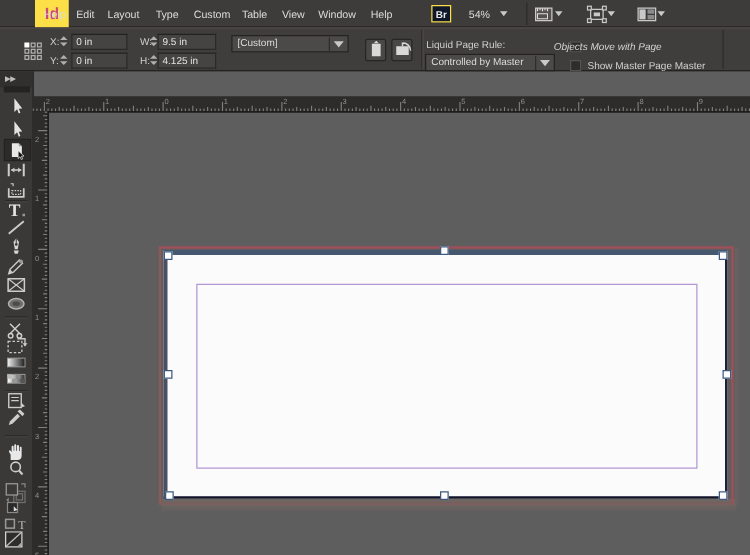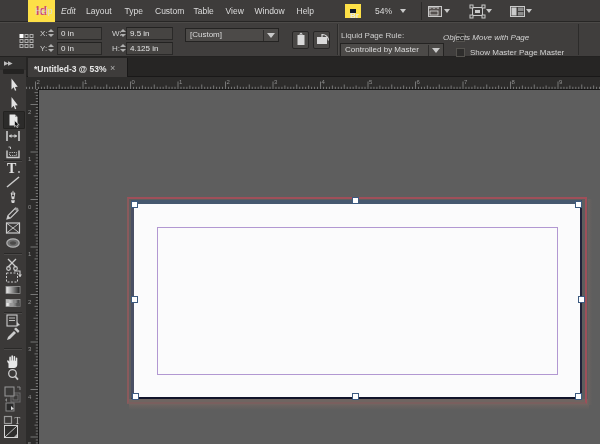--- a/index.html
+++ b/index.html
@@ -9,29 +9,29 @@
 .m { position:absolute; top:6px; font-size:8.5px; color:#dcdcdc; }
 </style></head>
 <body>
 <div id="root">
 
 <div style="position:absolute;left:38px;top:89px;width:562px;height:355px;background:#5e5e5e;"></div>
 
 <div style="position:absolute;left:0;top:0;width:600px;height:22px;background:#3e3c3b;border-bottom:1px solid #272625;box-sizing:border-box;">
   <div style="position:absolute;left:0;top:0;width:27px;height:22px;background:#fde047;color:#cf4a72;font-weight:bold;font-size:13px;text-align:center;line-height:21px;margin-left:28px;">Id</div>
   <span class="m" style="left:35px;">Help</span>
-  <span class="m" style="left:61px;font-style:italic;">Edit</span>
+  <span class="m" style="left:61px;">Edit</span>
   <span class="m" style="left:86px;">Layout</span>
   <span class="m" style="left:124.5px;text-align:right;">Type</span>
   <span class="m" style="left:155px;">Custom</span>
   <span class="m" style="left:193.5px;">Table</span>
   <span class="m" style="left:225.5px;">View</span>
   <span class="m" style="left:254.5px;">Window</span>
   <span class="m" style="left:296.5px;">Help</span>
-  <div style="position:absolute;left:345px;top:4px;width:16px;height:14px;background:#0f172a;border:5px solid #fde047;color:#e8e8e8;font-size:8px;font-weight:bold;text-align:center;line-height:13px;box-sizing:border-box;">Br</div>
+  <div style="position:absolute;left:345px;top:4px;width:16px;height:14px;background:#0f172a;border:1px solid #fde047;color:#e8e8e8;font-size:8px;font-weight:bold;text-align:center;line-height:13px;box-sizing:border-box;">Br</div>
   <span style="position:absolute;left:375px;top:6px;font-size:8.5px;color:#dcdcdc;">54%</span>
   <div style="position:absolute;left:400px;top:9px;width:0;height:0;border-left:3.5px solid transparent;border-right:3.5px solid transparent;border-top:4px solid #c9c9c9;"></div>
   <div style="position:absolute;left:421px;top:2px;width:1px;height:18px;background:#2b2a29;"></div>
   <div style="position:absolute;left:427px;top:4px;width:17px;height:15px;"><svg width="17" height="15" viewBox="0 0 17 15">
           <rect x="1.5" y="2.5" width="13" height="10" fill="#55504e" stroke="#c9c9c9" stroke-width="1"></rect>
           <line x1="3" y1="2.5" x2="3" y2="5" stroke="#ddd" stroke-width="1"></line>
           <line x1="5" y1="2.5" x2="5" y2="4.2" stroke="#ddd" stroke-width="1"></line>
           <line x1="7" y1="2.5" x2="7" y2="5" stroke="#ddd" stroke-width="1"></line>
           <line x1="9" y1="2.5" x2="9" y2="4.2" stroke="#ddd" stroke-width="1"></line>
           <line x1="11" y1="2.5" x2="11" y2="5" stroke="#ddd" stroke-width="1"></line>
@@ -99,26 +99,20 @@
   <div style="position:absolute;left:338px;top:2px;width:1px;height:31px;background:#4c4a48;"></div>
   <span style="position:absolute;left:341px;top:9px;font-size:8px;color:#cfcfcf;">Liquid Page Rule:</span>
   <div style="position:absolute;left:340px;top:21px;width:104px;height:14px;background:#4c4a48;border:1px solid #242322;box-sizing:border-box;color:#dcdcdc;font-size:8px;line-height:12px;padding-left:4px;">Controlled by Master<div style="position:absolute;right:3px;top:4px;width:0;height:0;border-left:4px solid transparent;border-right:4px solid transparent;border-top:5px solid #c9c9c9;"></div><div style="position:absolute;right:14px;top:1px;width:1px;height:11px;background:#2e2d2c;"></div></div>
   <div style="position:absolute;left:456px;top:11px;width:9px;height:9px;background:#2e2d2c;border:1px solid #55534f;box-sizing:border-box;"></div>
       <span style="position:absolute;left:443px;top:11px;font-size:8px;color:#d2d2d2;white-space:nowrap;font-style:italic;">Objects Move with Page</span>
   <div style="position:absolute;left:456px;top:26px;width:9px;height:9px;background:#2e2d2c;border:1px solid #55534f;box-sizing:border-box;"></div>
       <span style="position:absolute;left:470px;top:26px;font-size:8px;color:#d2d2d2;white-space:nowrap;">Show Master Page Master</span>
   <div style="position:absolute;left:578px;top:2px;width:1px;height:31px;background:#2c2b2a;"></div>
 </div>
 
-<div style="position:absolute;left:27px;top:57px;width:573px;height:20px;background:#262524;border-bottom:1px solid #191818;box-sizing:border-box;">
-  <div style="position:absolute;left:1px;top:1px;width:100px;height:19px;background:#3e3c3b;border-right:1px solid #191818;box-sizing:border-box;">
-    <span style="position:absolute;left:6px;top:6px;font-size:8.5px;font-weight:bold;color:#e8e8e8;white-space:nowrap;">*Untitled-3 @ 53%</span>
-    <span style="position:absolute;left:82px;top:5px;font-size:9px;color:#b0b0b0;">×</span>
-  </div>
-</div>
 
 <div style="position:absolute;left:0;top:57px;width:27px;height:387px;background:#3b3938;border-right:1px solid #262524;box-sizing:border-box;">
   <div style="position:absolute;left:0;top:0;width:26px;height:13px;background:#31302f;">
     <span style="position:absolute;left:4px;top:2px;font-size:6px;color:#bdbdbd;letter-spacing:-0.5px;">▶▶</span>
   </div>
   <div style="position:absolute;left:3px;top:12px;width:21px;height:4.5px;background:#242322;border-radius:1px;"></div>
 </div>
 <div style="position:absolute;left:0;top:57px;width:27px;height:387px;">
 <div style="position:absolute;left:0;top:-57px;width:27px;height:444px;">
 <div style="position:absolute;left:3px;top:77px;width:20px;height:16px;"><svg width="20" height="16" viewBox="0 0 20 16">

